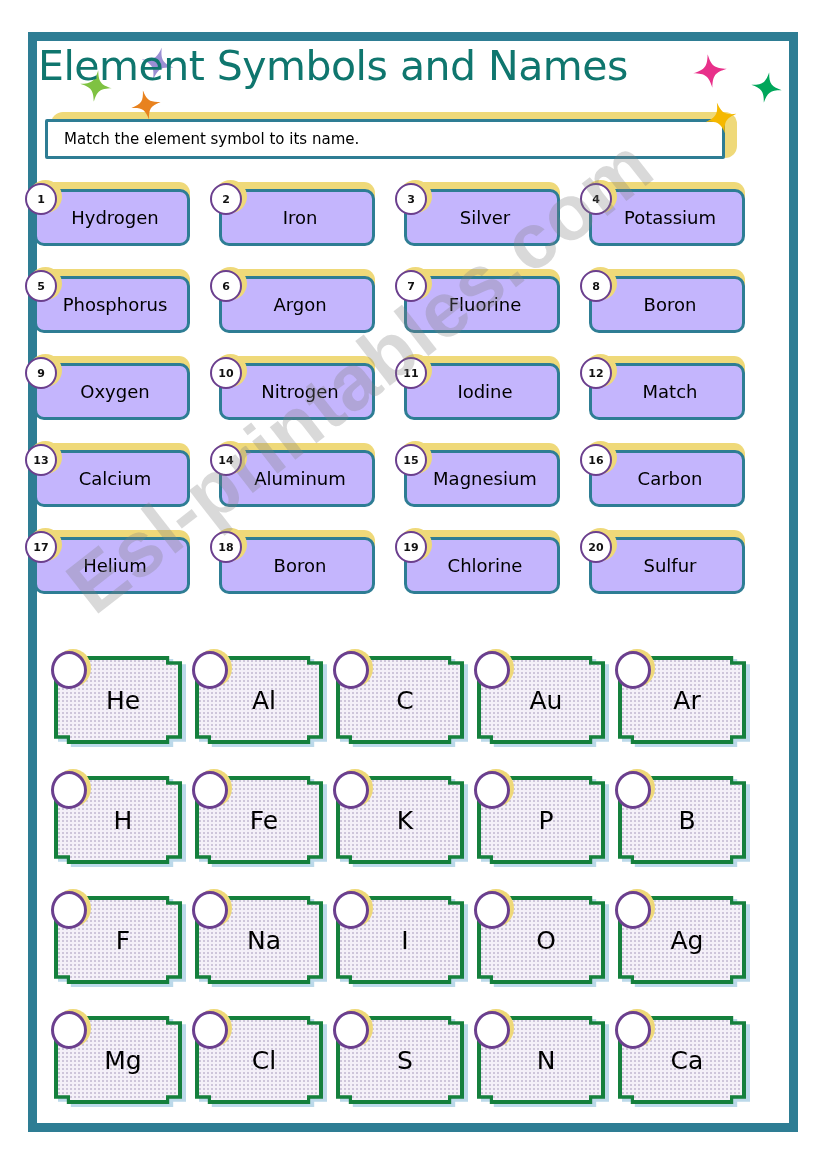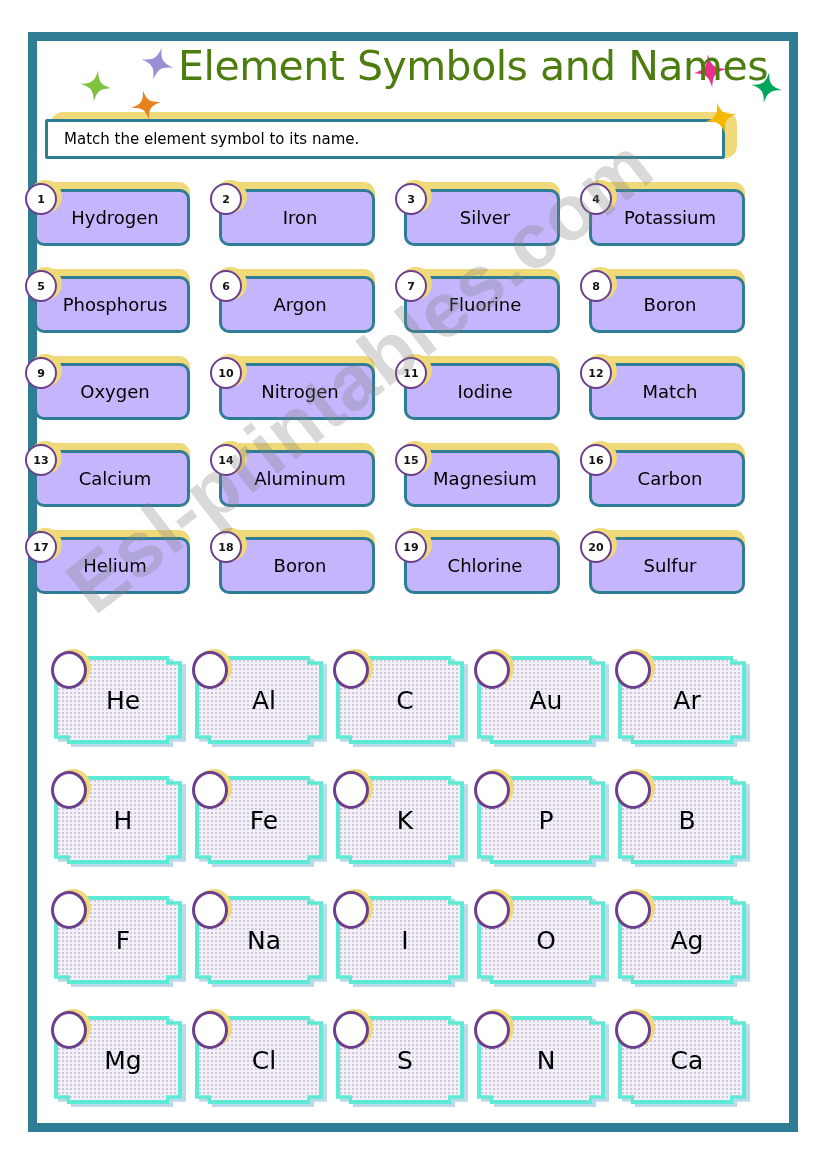--- a/index.html
+++ b/index.html
@@ -59,25 +59,25 @@
     left: 38px;
     top: 12px;
     width: 730px;
     height: 112px;
   }
   .title-text {
     position: absolute;
     left: 0;
     top: 30px;
     width: 730px;
-    text-align: right;
+    text-align: left;
     font-family: "DejaVu Sans", sans-serif;
     font-size: 41px;
     font-weight: 400;
-    color: #4d7c0f;
+    color: #0f766e;
     letter-spacing: -0.5px;
     z-index: 5;
   }
   .star {
     position: absolute;
     z-index: 3;
   }
   .star svg { display: block; }
 
   
@@ -223,21 +223,21 @@
       0% 6%, 10% 6%, 10% 0%, 90% 0%, 90% 6%, 100% 6%,
       100% 94%, 90% 94%, 90% 100%, 10% 100%, 10% 94%, 0% 94%
     );
   }
   .sc-card {
     position: absolute;
     left: 4px;
     top: 8px;
     width: 128px;
     height: 88px;
-    background: #5eead4;
+    background: #15803d;
     clip-path: polygon(
       0% 6%, 10% 6%, 10% 0%, 90% 0%, 90% 6%, 100% 6%,
       100% 94%, 90% 94%, 90% 100%, 10% 100%, 10% 94%, 0% 94%
     );
     display: flex;
     align-items: center;
     justify-content: center;
   }
   .sc-inner {
     width: 120px;

